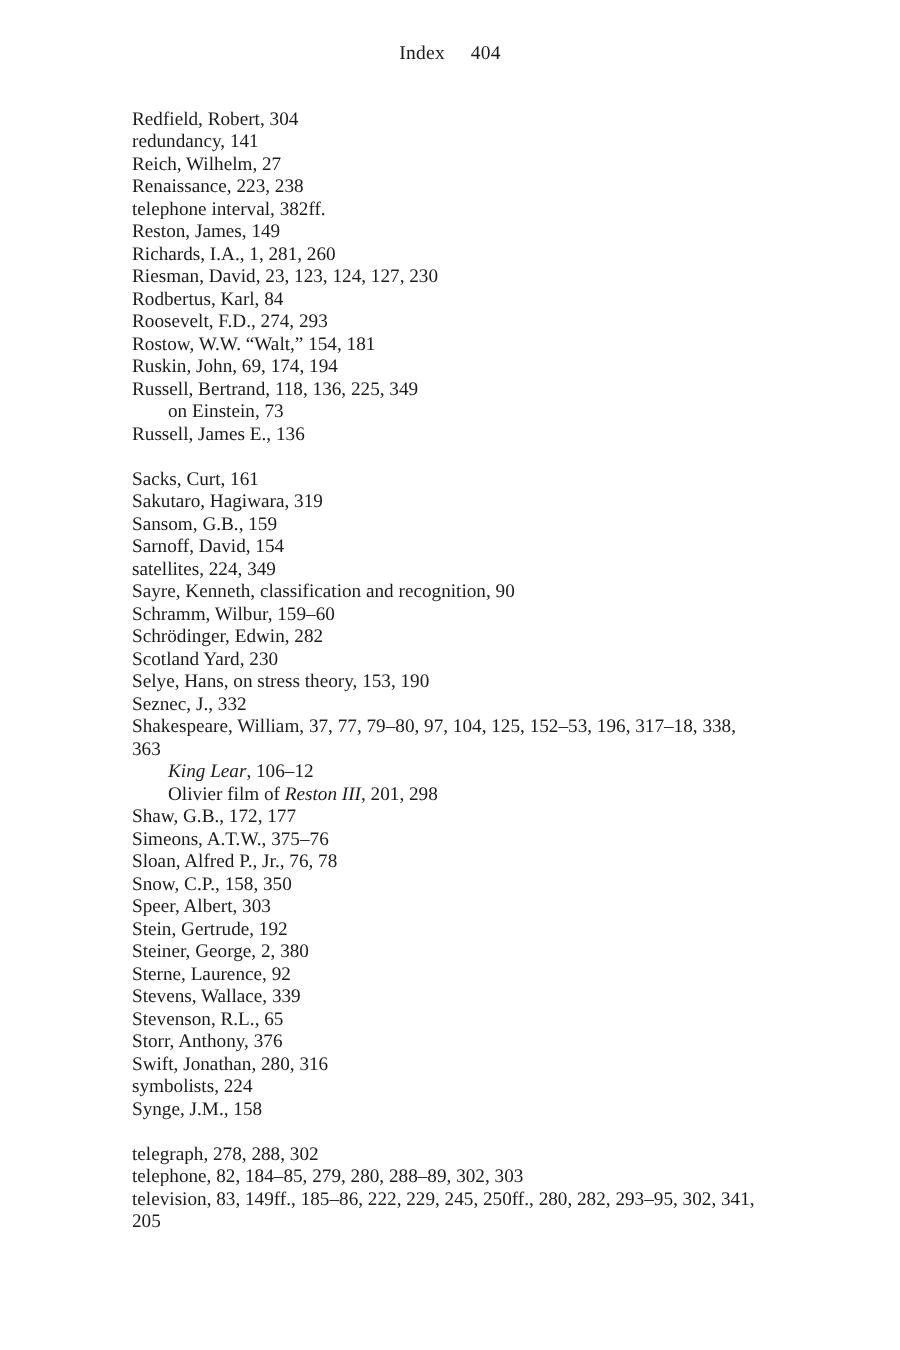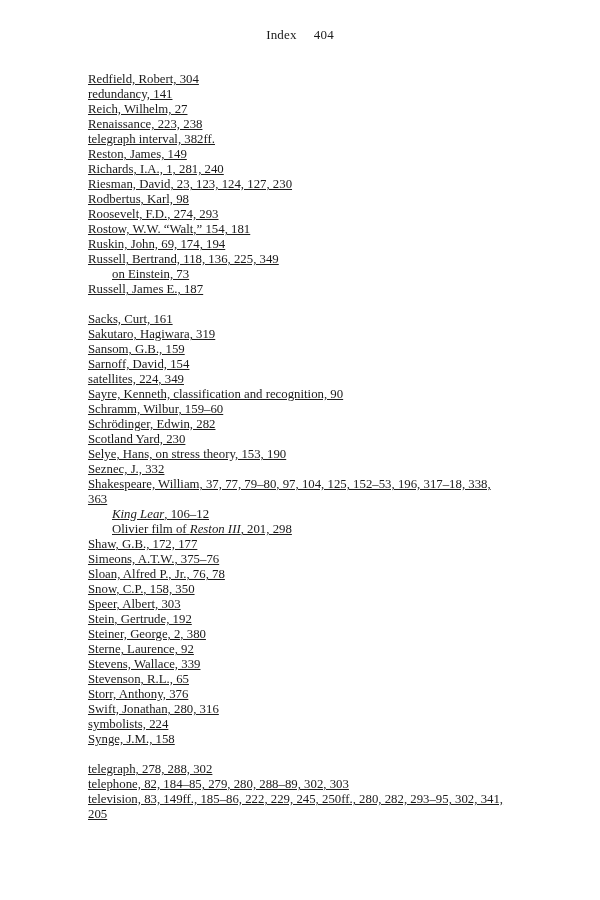--- a/index.html
+++ b/index.html
@@ -41,21 +41,20 @@
     line-height: 15px;
   }
   .index-section {
     margin: 0 0 15px 0;
   }
   .index-entry {
     margin: 0;
   }
   .entry-line {
     white-space: pre;
-    text-decoration: underline;
   }
   .index-entry.indent .entry-line {
     padding-left: 24px;
   }
   em {
     font-style: italic;
   }
 </style>
 </head>
 <body>
@@ -75,51 +74,51 @@
         <div class="index-entry">
           <div class="entry-line"><span>redundancy, 141</span></div>
         </div>
         <div class="index-entry">
           <div class="entry-line"><span>Reich, Wilhelm, 27</span></div>
         </div>
         <div class="index-entry">
           <div class="entry-line"><span>Renaissance, 223, 238</span></div>
         </div>
         <div class="index-entry">
-          <div class="entry-line"><span>telegraph interval, 382ff.</span></div>
+          <div class="entry-line"><span>telephone interval, 382ff.</span></div>
         </div>
         <div class="index-entry">
           <div class="entry-line"><span>Reston, James, 149</span></div>
         </div>
         <div class="index-entry">
-          <div class="entry-line"><span>Richards, I.A., 1, 281, 240</span></div>
+          <div class="entry-line"><span>Richards, I.A., 1, 281, 260</span></div>
         </div>
         <div class="index-entry">
           <div class="entry-line"><span>Riesman, David, 23, 123, 124, 127, 230</span></div>
         </div>
         <div class="index-entry">
-          <div class="entry-line"><span>Rodbertus, Karl, 98</span></div>
+          <div class="entry-line"><span>Rodbertus, Karl, 84</span></div>
         </div>
         <div class="index-entry">
           <div class="entry-line"><span>Roosevelt, F.D., 274, 293</span></div>
         </div>
         <div class="index-entry">
           <div class="entry-line"><span>Rostow, W.W. “Walt,” 154, 181</span></div>
         </div>
         <div class="index-entry">
           <div class="entry-line"><span>Ruskin, John, 69, 174, 194</span></div>
         </div>
         <div class="index-entry">
           <div class="entry-line"><span>Russell, Bertrand, 118, 136, 225, 349</span></div>
         </div>
         <div class="index-entry indent">
           <div class="entry-line"><span>on Einstein, 73</span></div>
         </div>
         <div class="index-entry">
-          <div class="entry-line"><span>Russell, James E., 187</span></div>
+          <div class="entry-line"><span>Russell, James E., 136</span></div>
         </div>
       </div>
       <div class="index-section">
         <div class="index-entry">
           <div class="entry-line"><span>Sacks, Curt, 161</span></div>
         </div>
         <div class="index-entry">
           <div class="entry-line"><span>Sakutaro, Hagiwara, 319</span></div>
         </div>
         <div class="index-entry">

